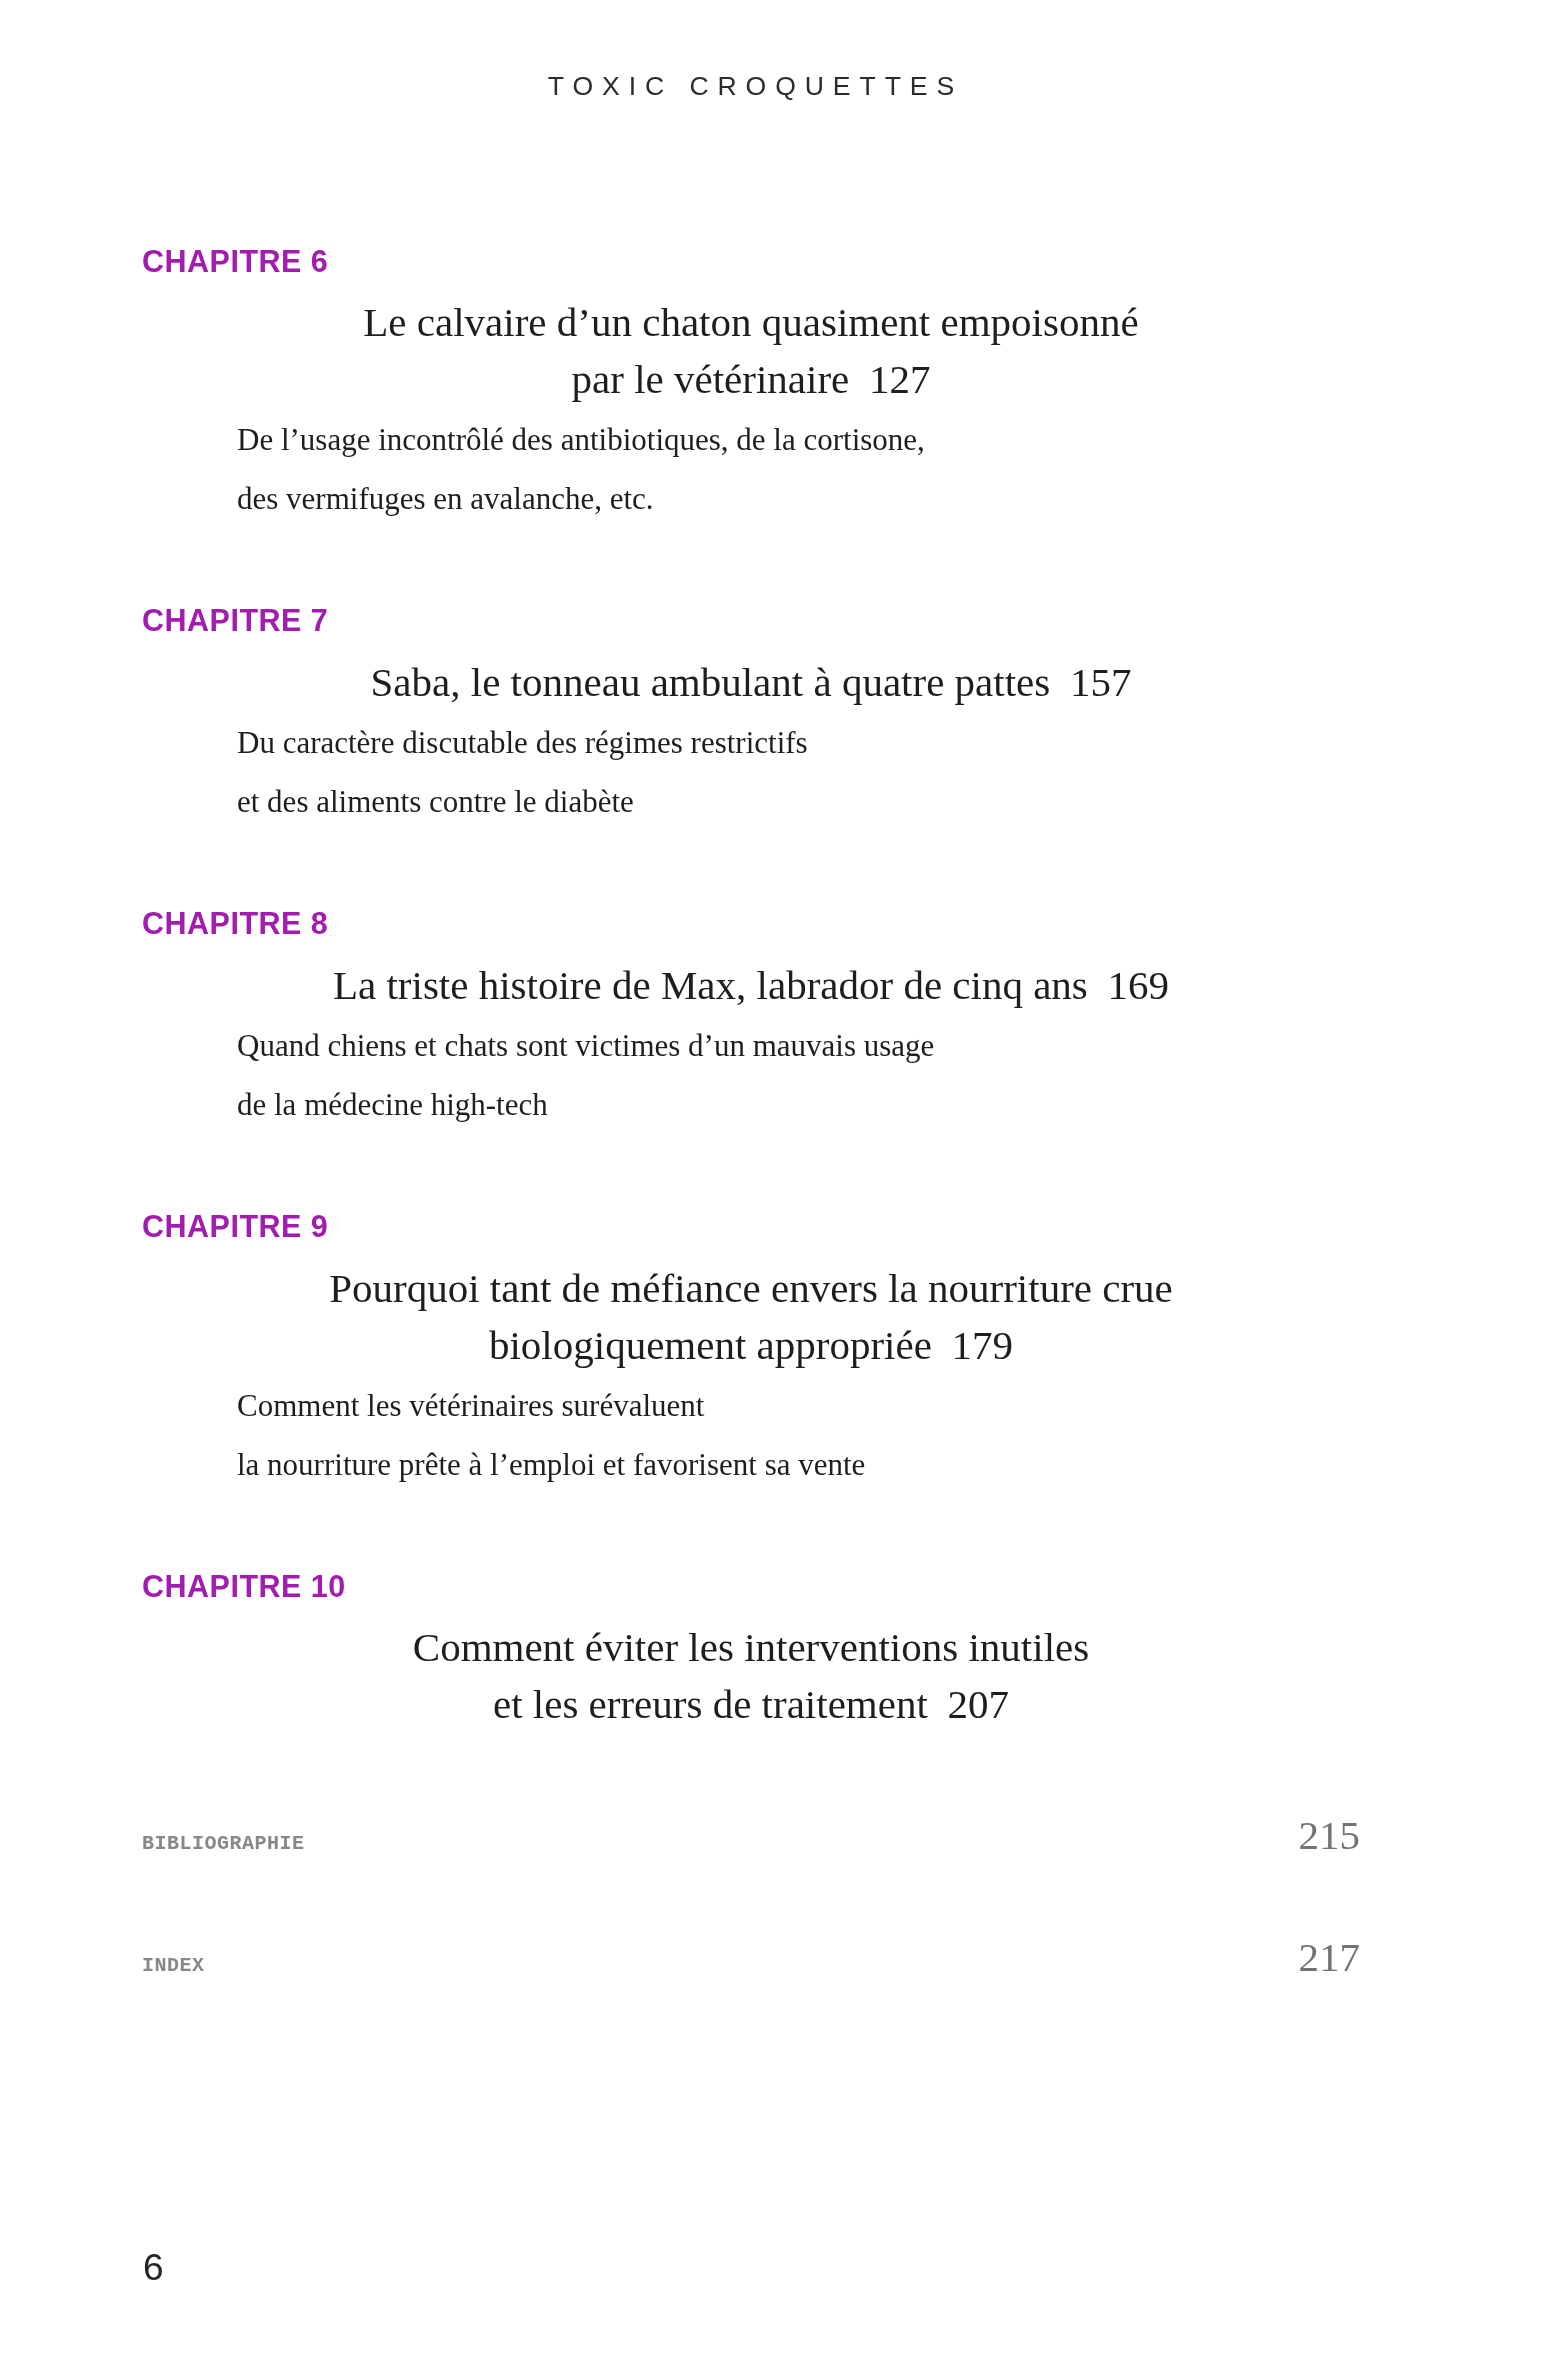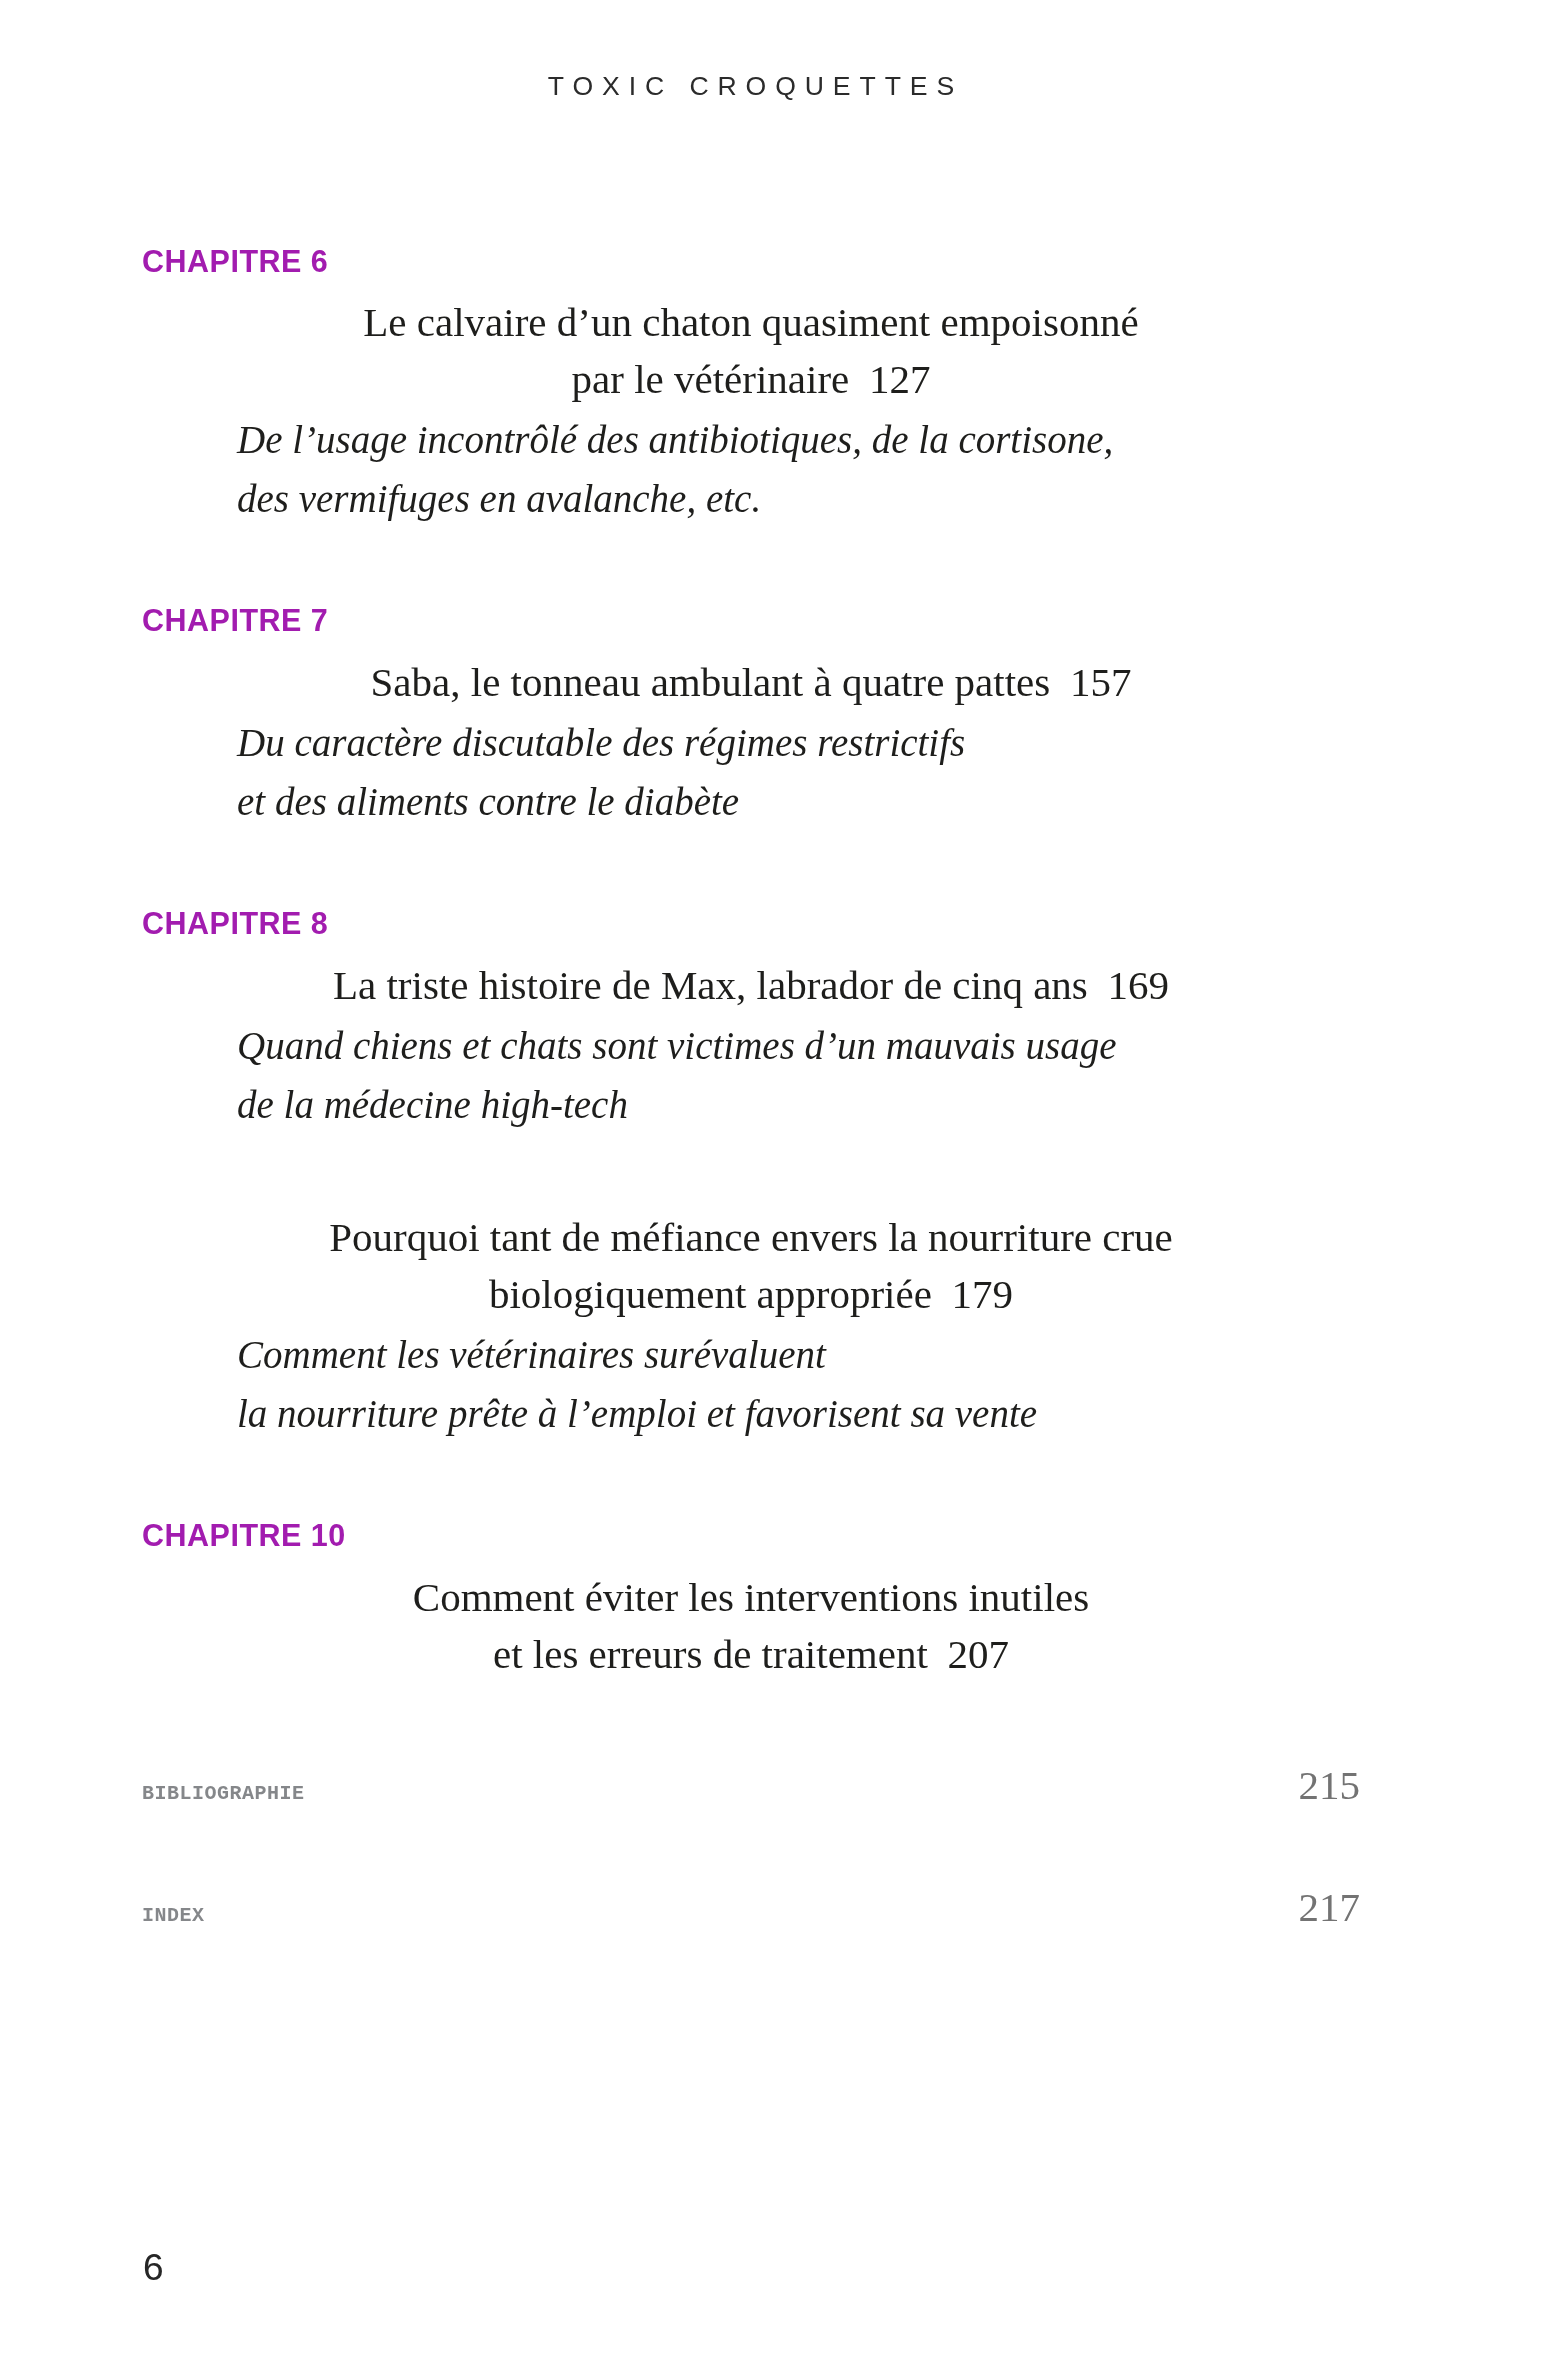--- a/index.html
+++ b/index.html
@@ -60,22 +60,21 @@
     white-space: nowrap;
   }
   .page-num {
     font-size: 41px;
     color: #1e1e1c;
     padding-left: 19.7px;
   }
   .subtitle {
     margin-left: 95px;
     margin-top: 2px;
-    font-style: italic;
-    font-size: 39px;
+    font-size: 31px;
     line-height: 59px;
     color: #1e1e1c;
   }
   .section-row {
     display: flex;
     justify-content: space-between;
     align-items: baseline;
     line-height: 55px;
     margin-bottom: 59px;
   }
@@ -150,20 +149,21 @@
                 <span class="page-num">169</span>
               </div>
             </div>
     <div class="subtitle">
               <div>Quand chiens et chats sont victimes d’un mauvais usage</div>
               <div>de la médecine high-tech</div>
             </div>
   </section>
 
   <section class="chapter">
+    <div class="chapter-label">CHAPITRE 9</div>
     <div class="chapter-titles">
               <div class="title-row">
                 <span class="title-text">Pourquoi tant de méfiance envers la nourriture crue</span>
               </div>
               <div class="title-row">
                 <span class="title-text">biologiquement appropriée</span>
                 <span class="page-num">179</span>
               </div>
             </div>
     <div class="subtitle">

